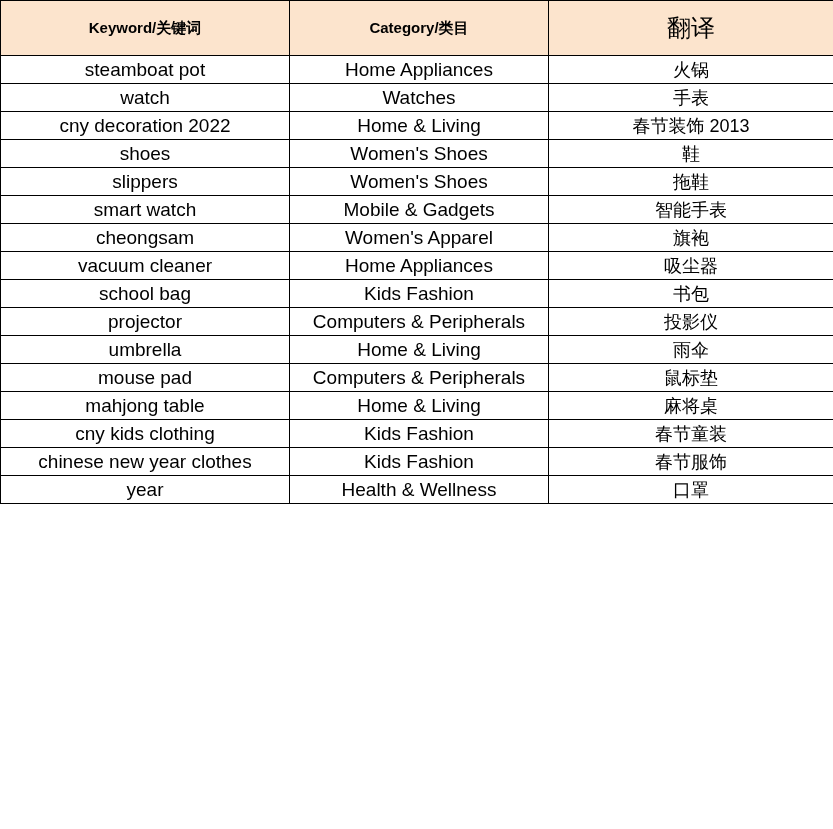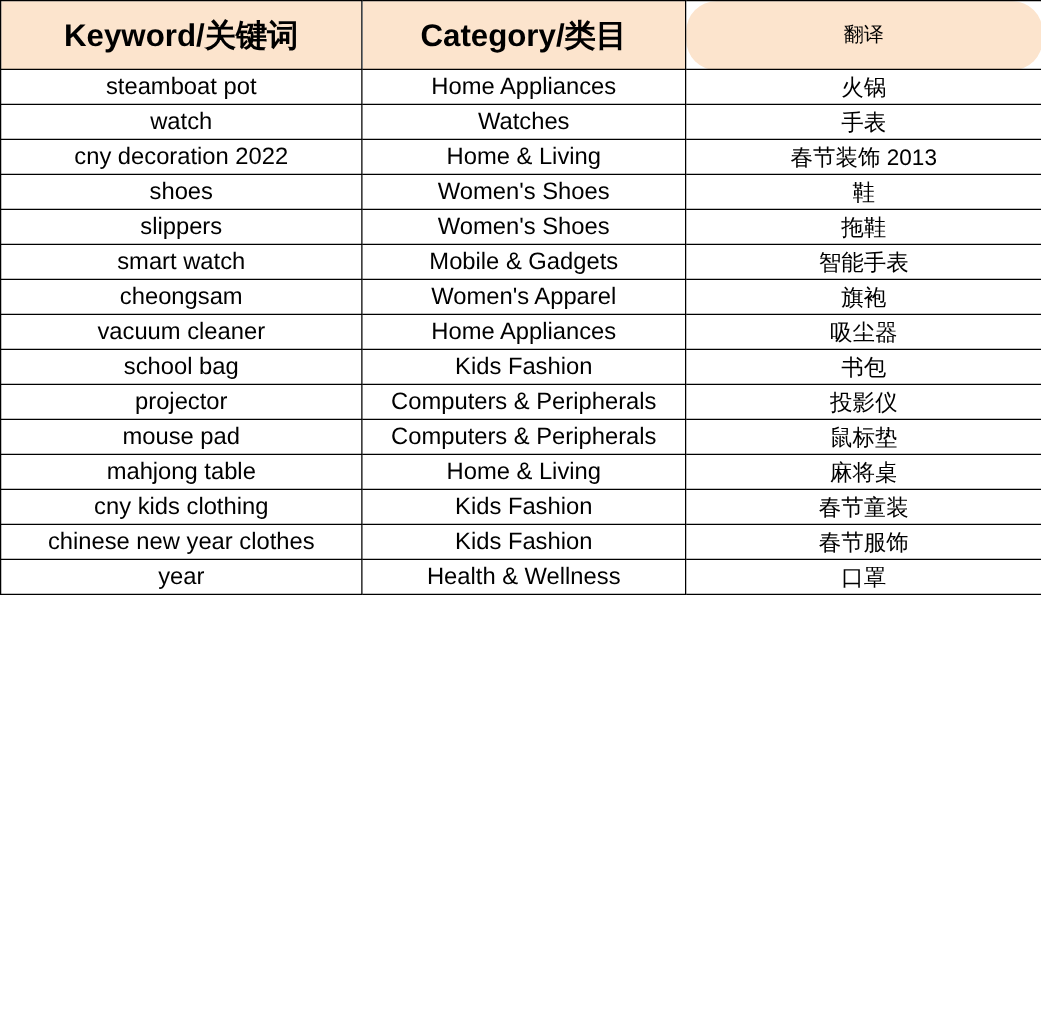--- a/index.html
+++ b/index.html
@@ -29,27 +29,26 @@
     vertical-align: middle;
     height: 28px;
     padding: 0 4px;
     box-sizing: border-box;
     white-space: nowrap;
     overflow: hidden;
   }
   #keyword-table thead th {
     background: #fce4cd;
     height: 55px;
-    font-size: 25px;
+    font-size: 15px;
     font-weight: bold;
   }
   #keyword-table thead th.translate-head {
     font-weight: normal;
-    font-size: 16px;
-    border-radius: 24px;
+    font-size: 24px;
   }
   #keyword-table tbody td {
     font-size: 19px;
     font-weight: normal;
     color: #000000;
   }
   #keyword-table tbody td.cn {
     font-size: 18px;
     margin-top: 33px;
   }
@@ -115,20 +114,25 @@
       <td>school bag</td>
       <td>Kids Fashion</td>
       <td class="cn">书包</td>
     </tr>
     <tr>
       <td>projector</td>
       <td>Computers &amp; Peripherals</td>
       <td class="cn">投影仪</td>
     </tr>
     <tr>
+      <td>umbrella</td>
+      <td>Home &amp; Living</td>
+      <td class="cn">雨伞</td>
+    </tr>
+    <tr>
       <td>mouse pad</td>
       <td>Computers &amp; Peripherals</td>
       <td class="cn">鼠标垫</td>
     </tr>
     <tr>
       <td>mahjong table</td>
       <td>Home &amp; Living</td>
       <td class="cn">麻将桌</td>
     </tr>
     <tr>

